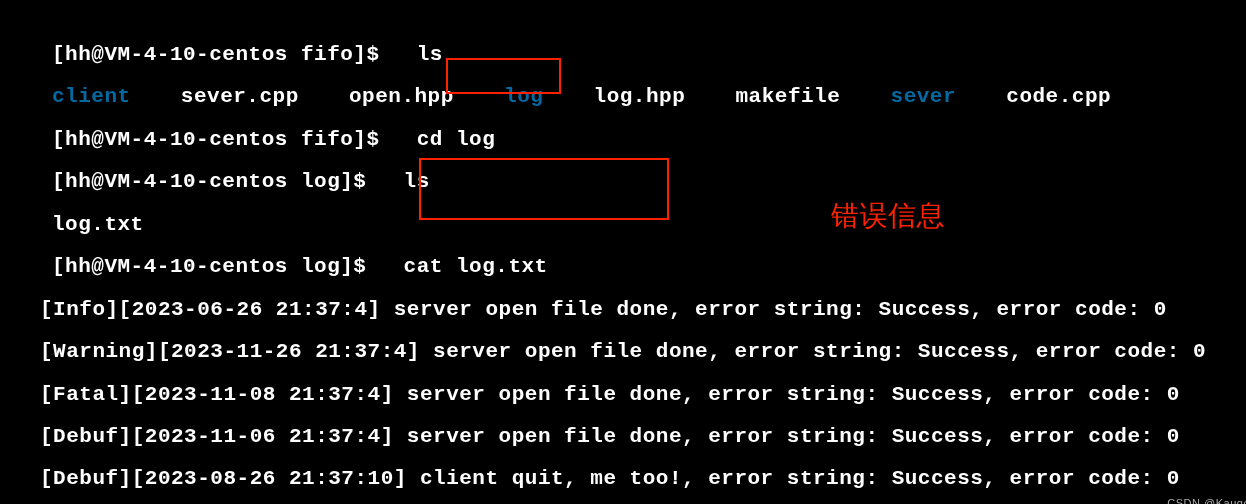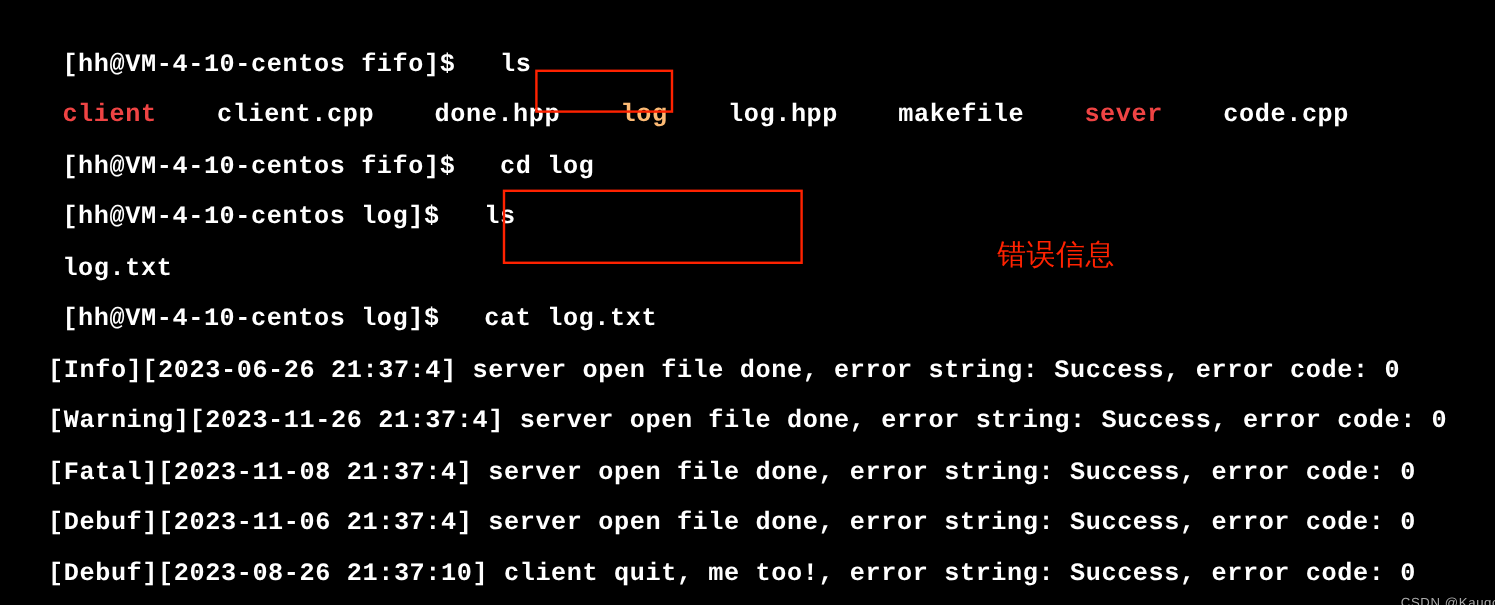--- a/index.html
+++ b/index.html
@@ -11,57 +11,57 @@
       color: #fff;
       width: 1246px;
       height: 504px;
       overflow: hidden;
       padding: 4px 4px;
       line-height: 1.45;
       position: relative;
       letter-spacing: 0.5px;
     }
     .line { white-space: pre-wrap; word-break: break-all; }
-    .green { color: #ef4444; }
-    .blue { color: #fdba74; }
+    .green { color: #0369a1; }
+    .blue { color: #0369a1; }
     .red-box1 {
       position: absolute;
       border: 2px solid #ff2200;
       left: 410px; top: 22px; width: 115px; height: 36px;
       pointer-events: none;
     }
     .red-box2 {
       position: absolute;
       border: 2px solid #ff2200;
       left: 383px; top: 122px; width: 250px; height: 62px;
       pointer-events: none;
     }
     .red-annot {
       position: absolute;
       color: #ff2200;
       font-family: sans-serif;
-      font-size: 24px;
+      font-size: 28px;
       font-weight: normal;
       left: 795px; top: 160px;
     }
     .watermark {
       position: absolute;
       right: 8px; bottom: 4px;
       font-size: 11px;
       color: #aaa;
       font-family: Liberation Sans, sans-serif;
       font-weight: normal;
     }
   </style>
 </head>
 <body>
 
 <div class="line"><span>[hh@VM-4-10-centos fifo]$ </span><span>ls</span></div>
 
-<div class="line"><span class="green">client</span>  <span>client.cpp</span>  <span>done.hpp</span>  <span class="blue">log</span>  <span>log.hpp</span>  <span>makefile</span>  <span class="green">sever</span>  <span>code.cpp</span></div>
+<div class="line"><span class="green">client</span>  <span>sever.cpp</span>  <span>open.hpp</span>  <span class="blue">log</span>  <span>log.hpp</span>  <span>makefile</span>  <span class="green">sever</span>  <span>code.cpp</span></div>
 
 <div class="line"><span>[hh@VM-4-10-centos fifo]$ </span><span>cd log</span></div>
 
 <div class="line"><span>[hh@VM-4-10-centos log]$ </span><span>ls</span></div>
 
 <div class="line"><span>log.txt</span></div>
 
 <div class="line"><span>[hh@VM-4-10-centos log]$ </span><span>cat log.txt</span></div>
 
 <div class="line">[Info][2023-06-26 21:37:4] server open file done, error string: Success, error code: 0</div>

